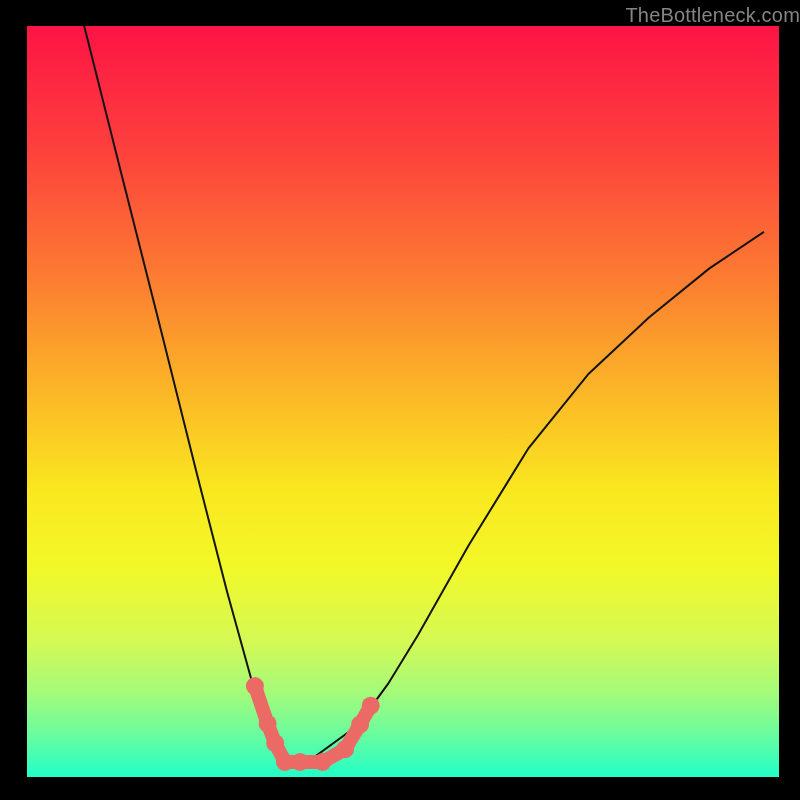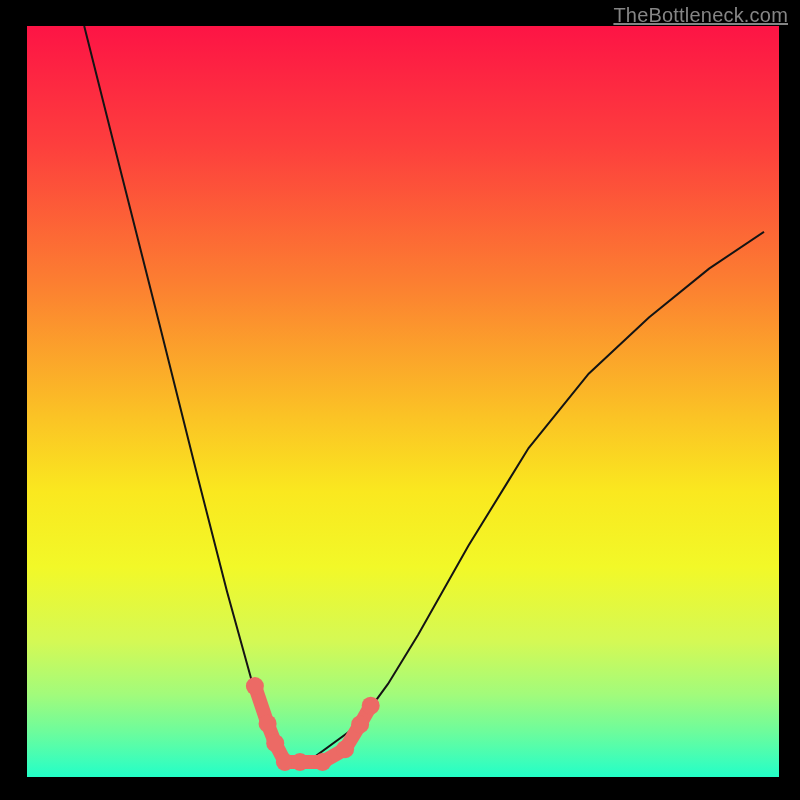--- a/index.html
+++ b/index.html
@@ -10,26 +10,25 @@
   }
   .stage {
     width: 800px;
     height: 800px;
     position: relative;
     background: #000;
   }
   .watermark {
     position: absolute;
     top: 4px;
-    right: 12px;
+    right: 0;
     color: #858585;
     font-size: 20px;
     letter-spacing: 0.2px;
     z-index: 5;
-    text-decoration: underline;
   }
   svg {
     position: absolute;
     left: 0;
     top: 0;
   }
   .curve {
     fill: none;
     stroke: #141414;
     stroke-width: 2;

